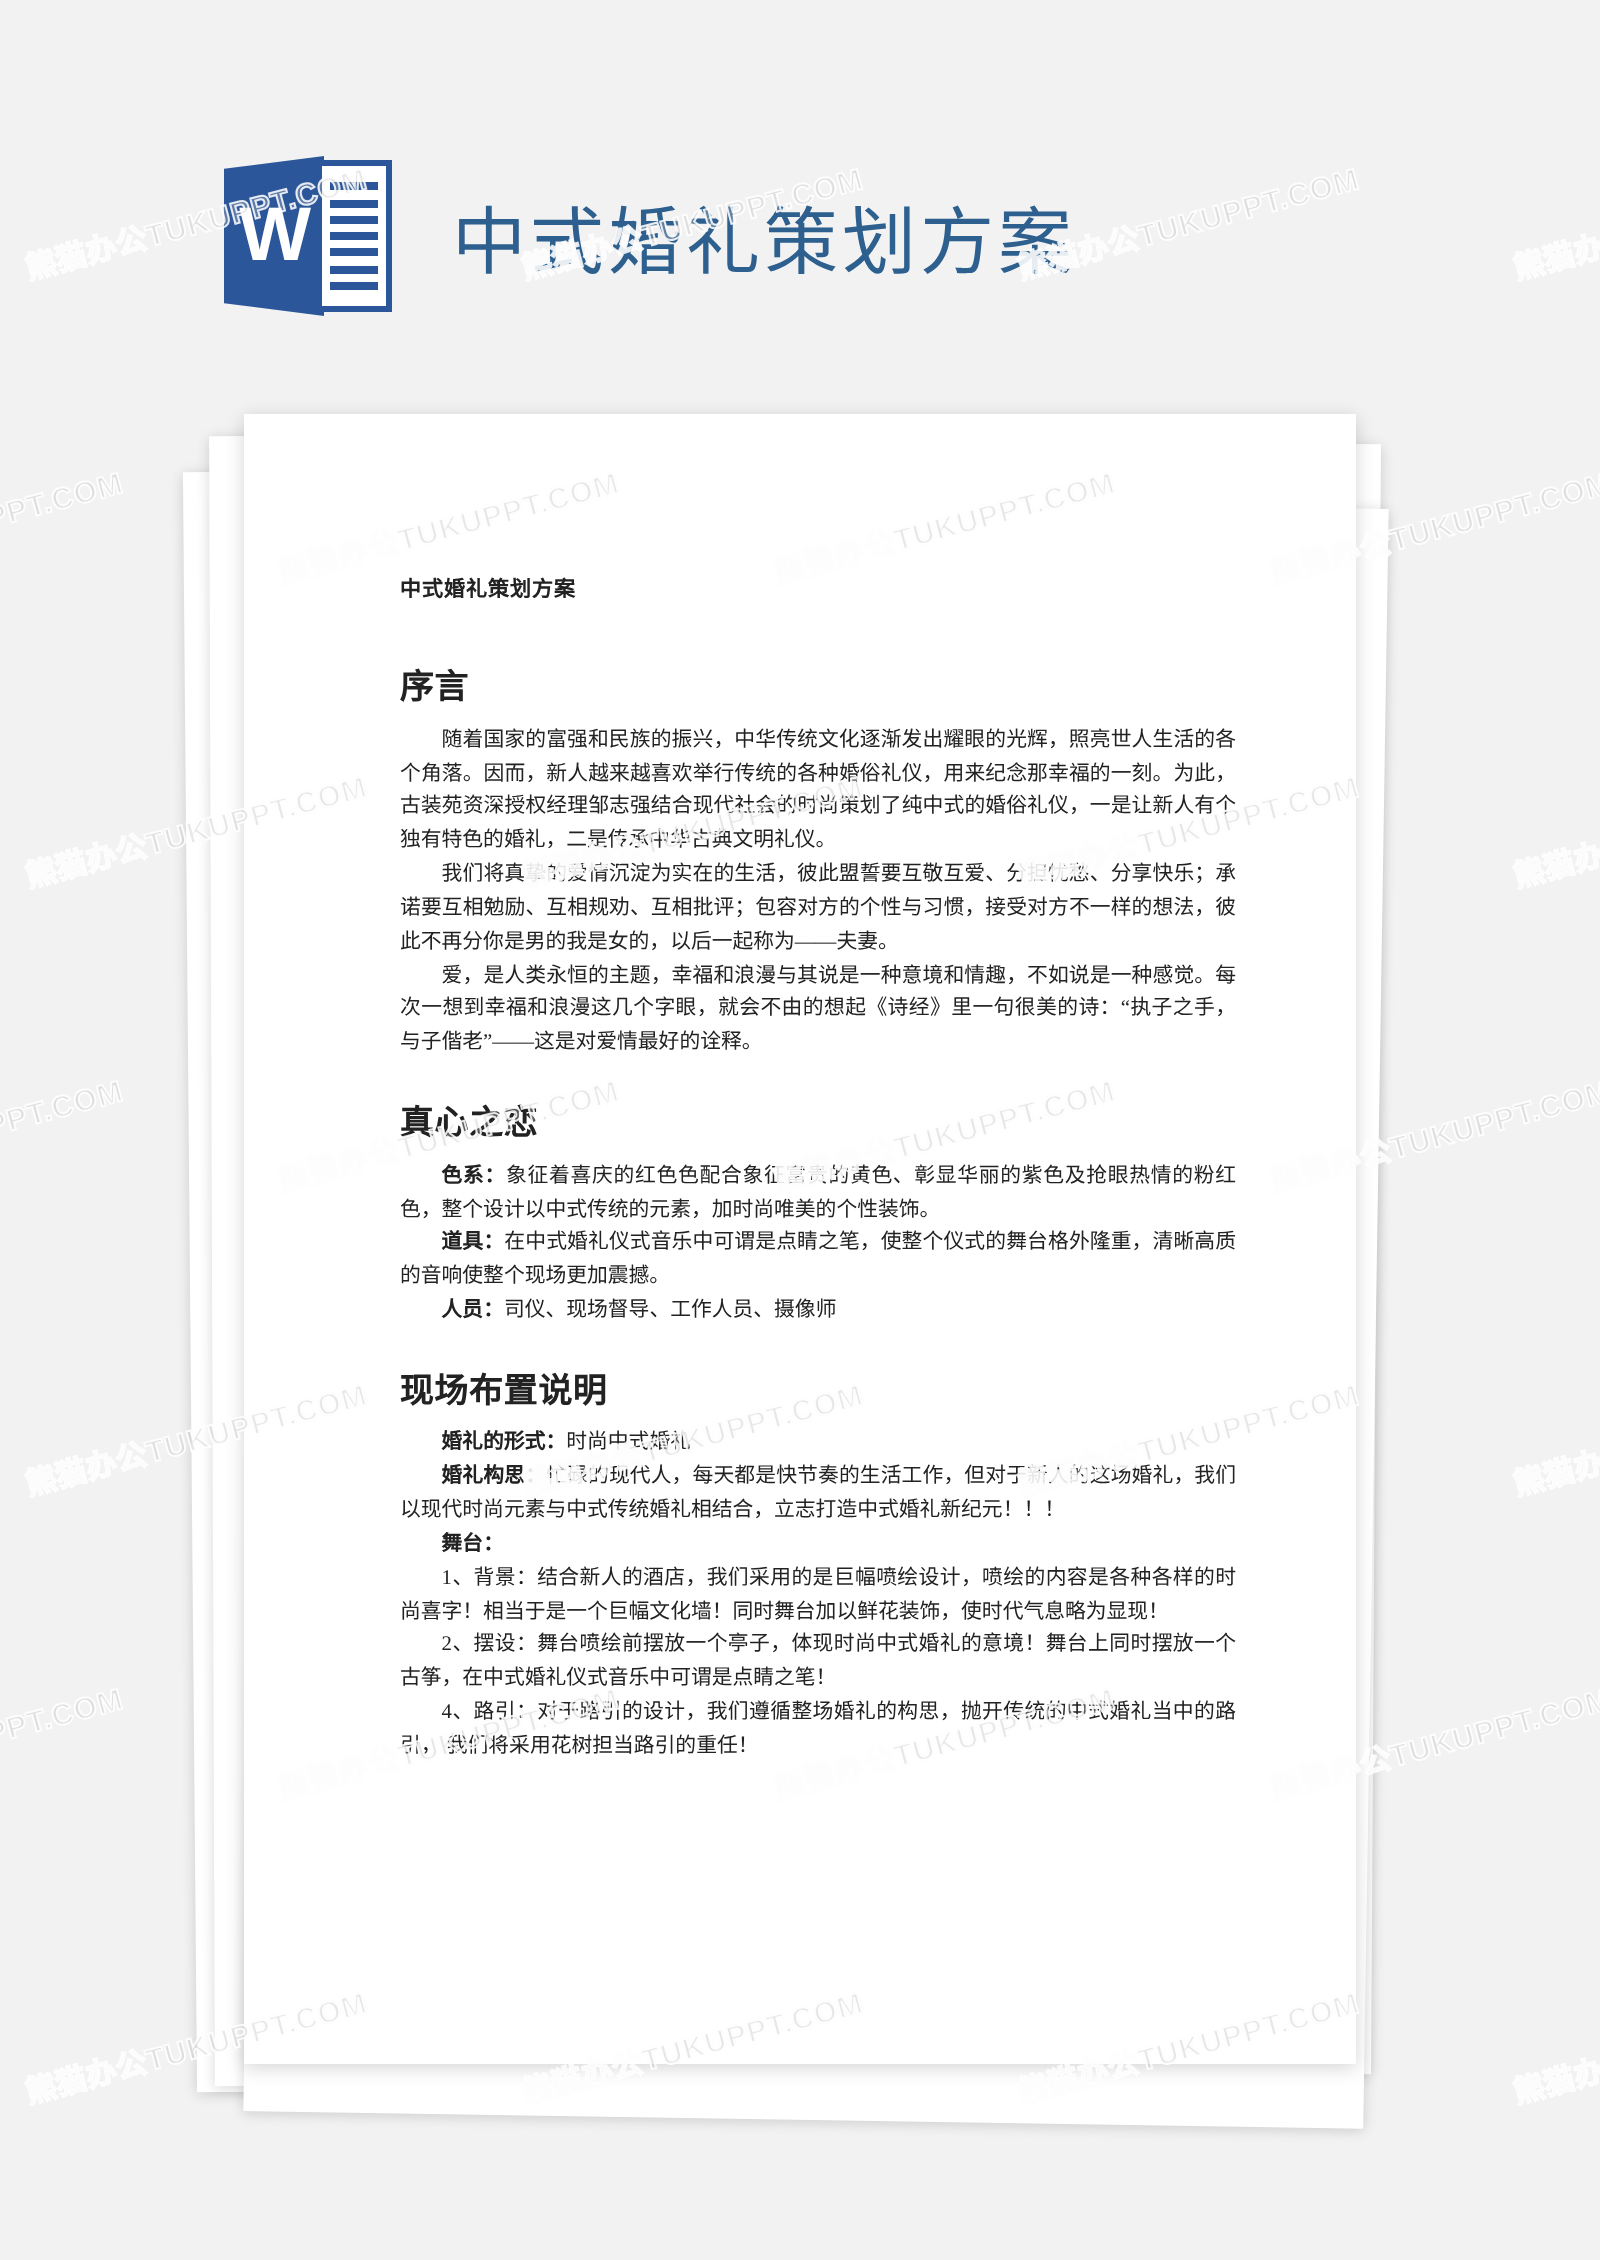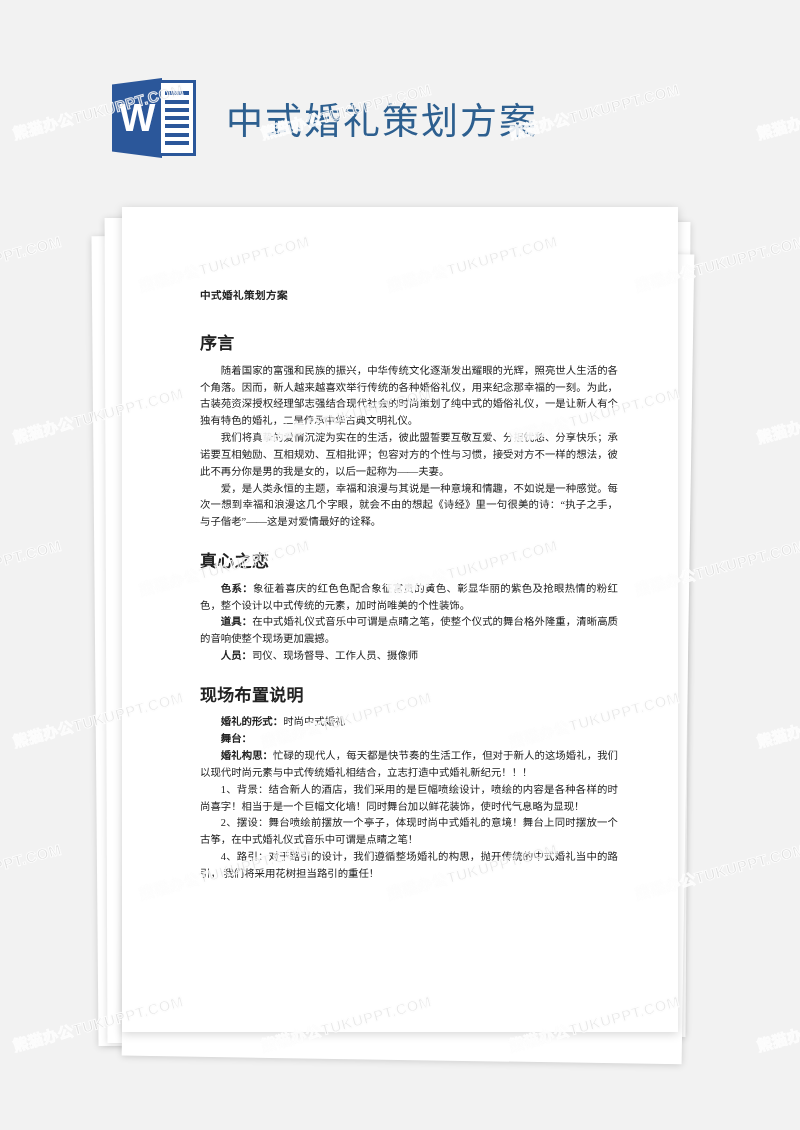--- a/index.html
+++ b/index.html
@@ -232,22 +232,22 @@
     <p class="doc-para">我们将真挚的爱情沉淀为实在的生活，彼此盟誓要互敬互爱、分担忧愁、分享快乐；承诺要互相勉励、互相规劝、互相批评；包容对方的个性与习惯，接受对方不一样的想法，彼此不再分你是男的我是女的，以后一起称为——夫妻。</p>
     <p class="doc-para">爱，是人类永恒的主题，幸福和浪漫与其说是一种意境和情趣，不如说是一种感觉。每次一想到幸福和浪漫这几个字眼，就会不由的想起《诗经》里一句很美的诗：“执子之手，与子偕老”——这是对爱情最好的诠释。</p>
 
     <div class="doc-heading">真心之恋</div>
     <p class="doc-para hang"><span class="lead">色系：</span><span>象征着喜庆的红色色配合象征富贵的黄色、彰显华丽的紫色及抢眼热情的粉红色，整个设计以中式传统的元素，加时尚唯美的个性装饰。</span></p>
     <p class="doc-para hang"><span class="lead">道具：</span><span>在中式婚礼仪式音乐中可谓是点睛之笔，使整个仪式的舞台格外隆重，清晰高质的音响使整个现场更加震撼。</span></p>
     <p class="doc-para hang"><span class="lead">人员：</span><span>司仪、现场督导、工作人员、摄像师</span></p>
 
     <div class="doc-heading">现场布置说明</div>
     <p class="doc-para hang"><span class="lead">婚礼的形式：</span><span>时尚中式婚礼</span></p>
+    <p class="doc-para hang"><span class="lead">婚礼构思：</span><span>忙碌的现代人，每天都是快节奏的生活工作，但对于新人的这场婚礼，我们以现代时尚元素与中式传统婚礼相结合，立志打造中式婚礼新纪元！！！</span></p>
     <p class="doc-para hang"><span class="lead">舞台：</span><span></span></p>
-    <p class="doc-para hang"><span class="lead">婚礼构思：</span><span>忙碌的现代人，每天都是快节奏的生活工作，但对于新人的这场婚礼，我们以现代时尚元素与中式传统婚礼相结合，立志打造中式婚礼新纪元！！！</span></p>
     <p class="doc-para hang"><span>1、背景：结合新人的酒店，我们采用的是巨幅喷绘设计，喷绘的内容是各种各样的时尚喜字！相当于是一个巨幅文化墙！同时舞台加以鲜花装饰，使时代气息略为显现！</span></p>
     <p class="doc-para hang"><span>2、摆设：舞台喷绘前摆放一个亭子，体现时尚中式婚礼的意境！舞台上同时摆放一个古筝，在中式婚礼仪式音乐中可谓是点睛之笔！</span></p>
     <p class="doc-para hang"><span>4、路引：对于路引的设计，我们遵循整场婚礼的构思，抛开传统的中式婚礼当中的路引， 我们将采用花树担当路引的重任！</span></p>
 
   </div>
 </div>
 
 <div id="watermark-layer">
     <div class="wm" style="left: 10px; top: 100px;">熊猫办公TUKUPPT.COM</div>
     <div class="wm" style="left: 258px; top: 100px;">熊猫办公TUKUPPT.COM</div>

